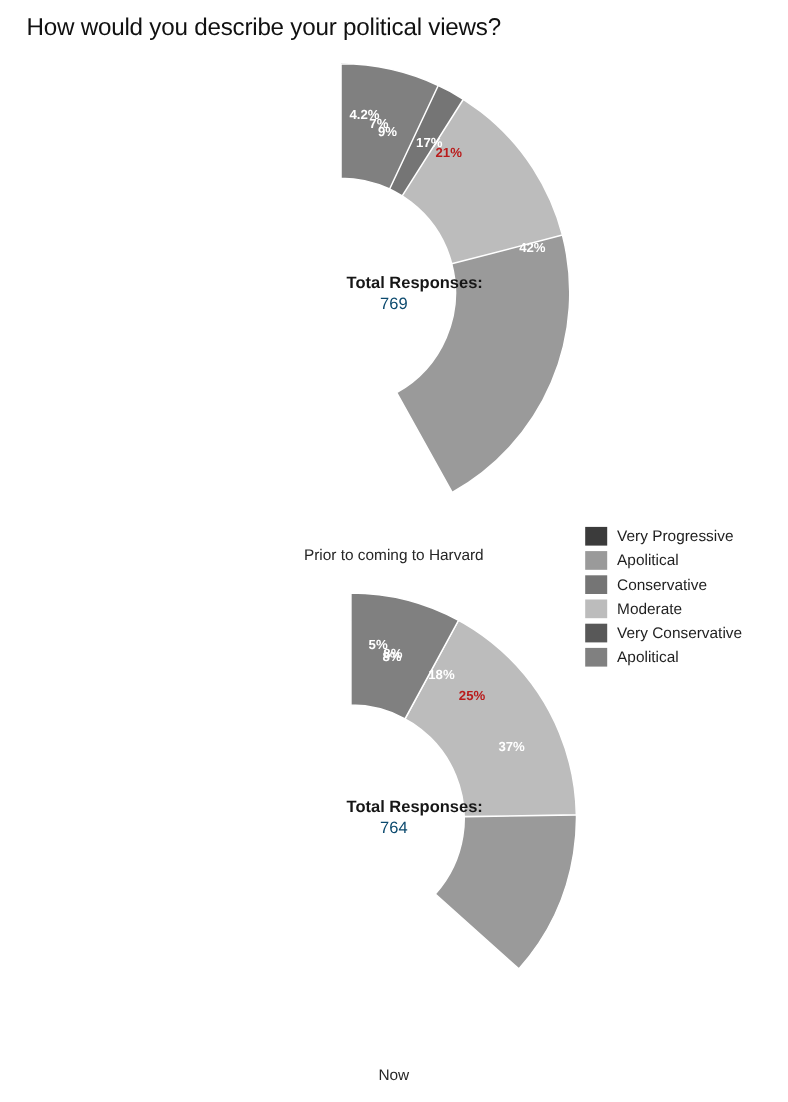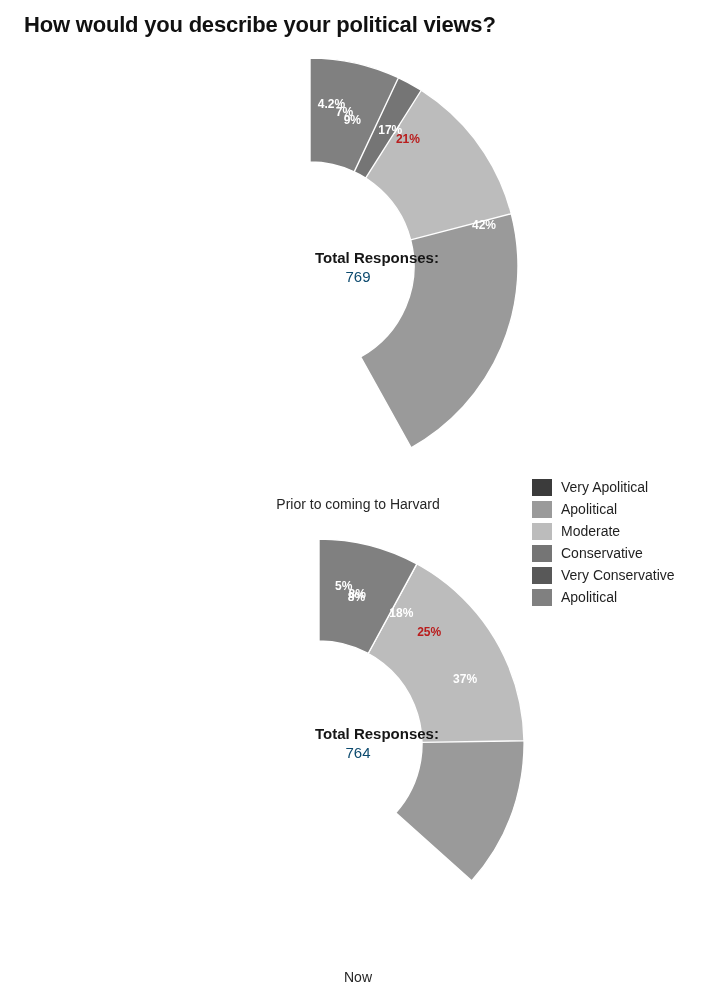--- a/index.html
+++ b/index.html
@@ -15,21 +15,21 @@
     font-family: "Liberation Sans", sans-serif;
     color: #1a1a1a;
     -webkit-font-smoothing: antialiased;
   }
 
   #chart-title {
     position: absolute;
     left: 24px;
     top: 12px;
     font-size: 22px;
-    font-weight: bold;
+    font-weight: normal;
     letter-spacing: -0.2px;
     color: #111111;
     white-space: nowrap;
   }
 
   .donut-panel {
     position: absolute;
   }
   #panel-prior { left: 99px;  top: 58px; width: 422px; height: 460px; }
   #panel-now   { left: 113px; top: 538px; width: 414px; height: 464px; }
@@ -153,33 +153,33 @@
   </div>
 <div class="center-label" id="center-now">
   <span class="center-title">Total Responses:</span>
   <span class="center-value">764</span>
 </div>
 <div class="subcaption" id="sub-now">Now</div>
 
 <div id="legend">
     <div class="legend-row">
       <span class="legend-swatch" style="background: rgb(59, 59, 59);"></span>
-      <span class="legend-text">Very Apolitical</span>
+      <span class="legend-text">Very Progressive</span>
     </div>
     <div class="legend-row">
       <span class="legend-swatch" style="background: rgb(154, 154, 154);"></span>
       <span class="legend-text">Apolitical</span>
     </div>
     <div class="legend-row">
+      <span class="legend-swatch" style="background: rgb(117, 117, 117);"></span>
+      <span class="legend-text">Conservative</span>
+    </div>
+    <div class="legend-row">
       <span class="legend-swatch" style="background: rgb(188, 188, 188);"></span>
       <span class="legend-text">Moderate</span>
-    </div>
-    <div class="legend-row">
-      <span class="legend-swatch" style="background: rgb(117, 117, 117);"></span>
-      <span class="legend-text">Conservative</span>
     </div>
     <div class="legend-row">
       <span class="legend-swatch" style="background: rgb(88, 88, 88);"></span>
       <span class="legend-text">Very Conservative</span>
     </div>
     <div class="legend-row">
       <span class="legend-swatch" style="background: rgb(128, 128, 128);"></span>
       <span class="legend-text">Apolitical</span>
     </div>
   </div>

